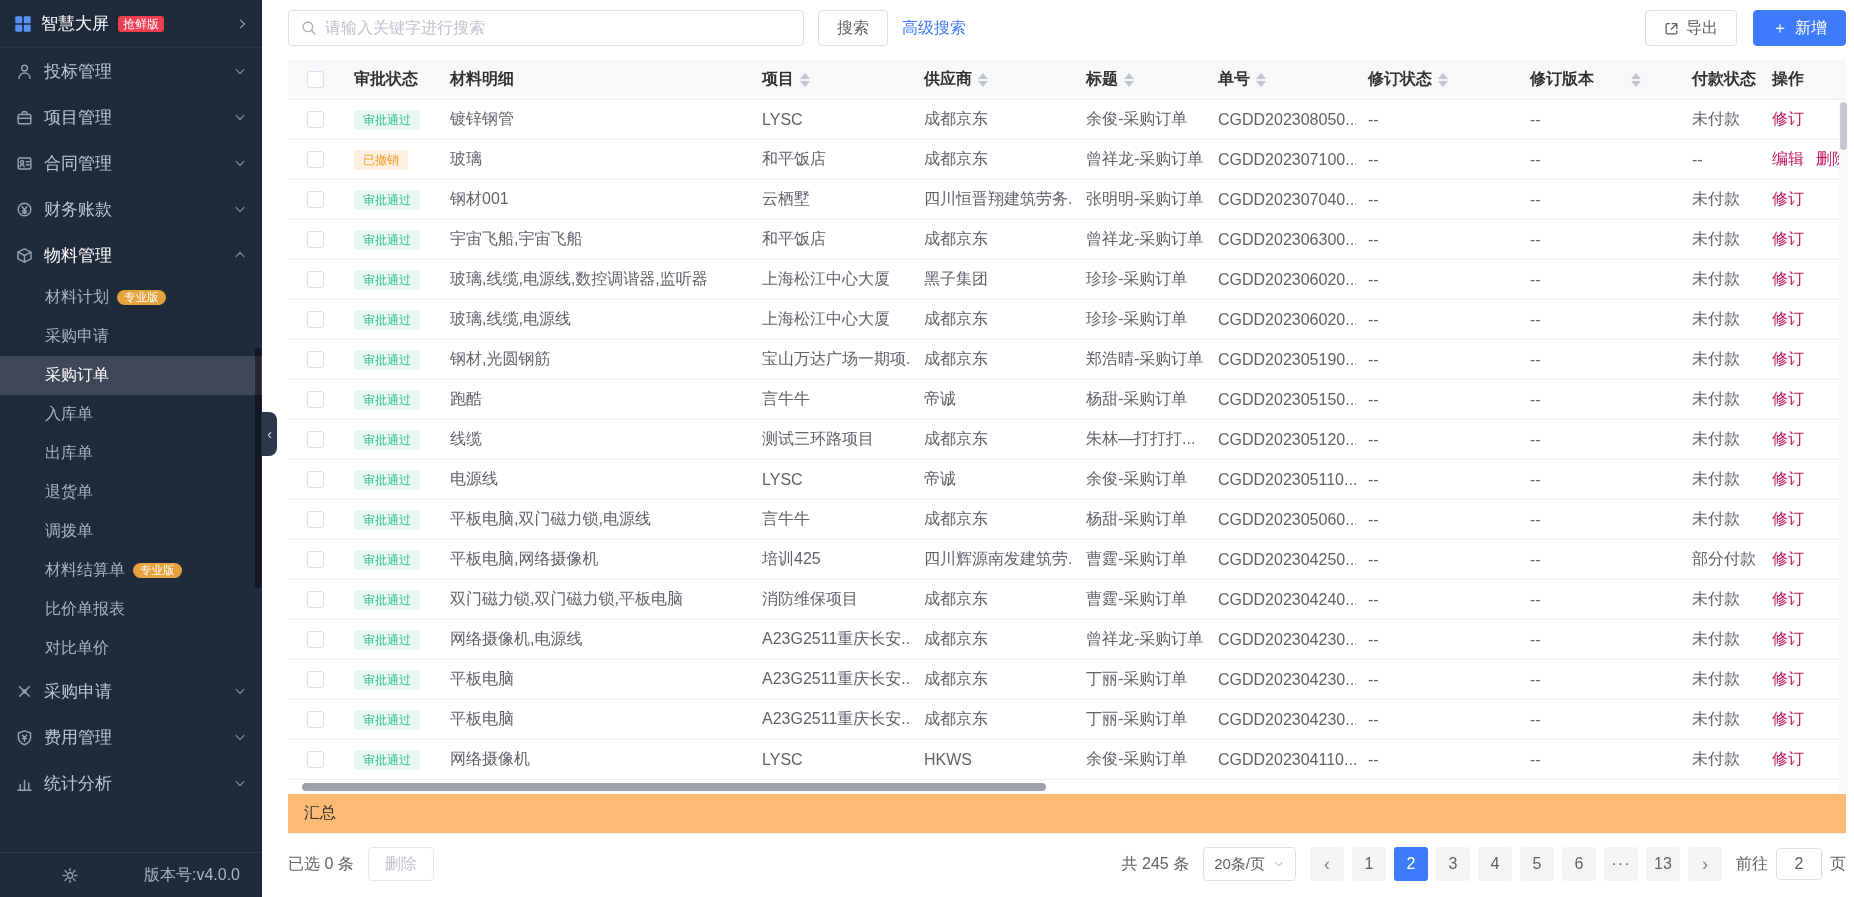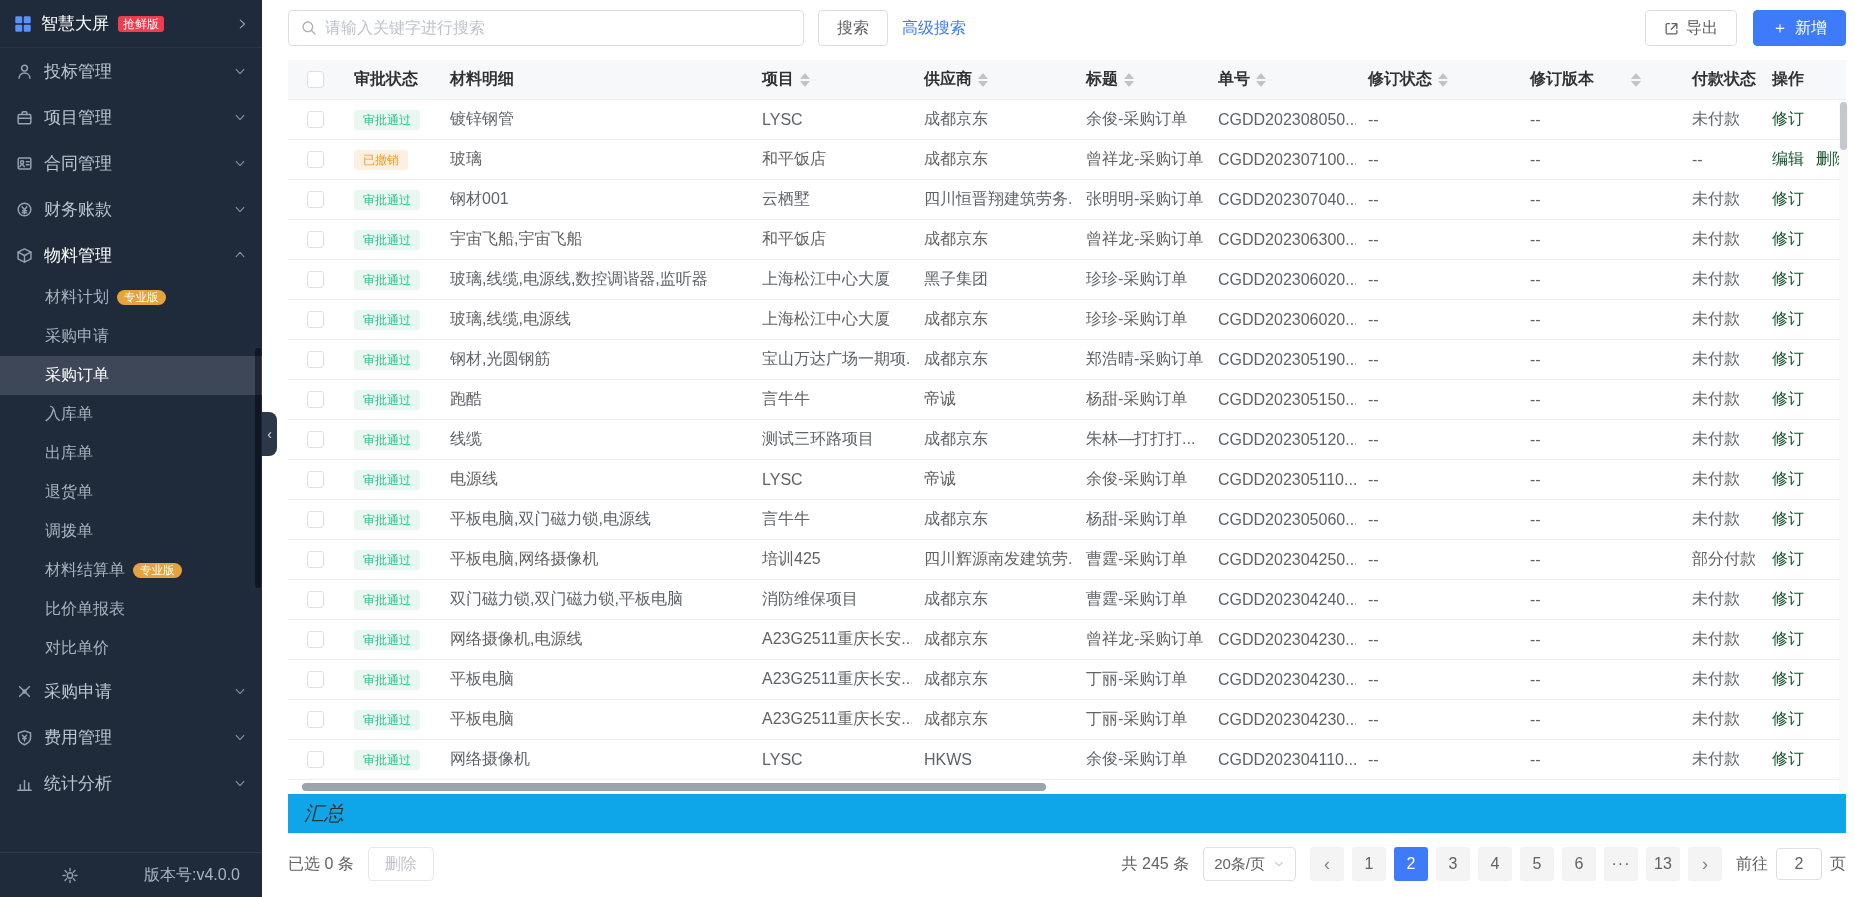--- a/index.html
+++ b/index.html
@@ -57,28 +57,28 @@
   .table-wrap { margin-top:12px; position:relative; width:1558px; flex:none; }
   .t-header { display:flex; height:40px; background:#f7f8fa; border-bottom:1px solid #ebeef5; }
   .th { display:flex; align-items:center; padding:0 12px; font-size:16px; font-weight:bold; color:#303133; overflow:hidden; white-space:nowrap; flex:none; }
   .th.center, .td.center { justify-content:center; padding:0; }
   .tr { display:flex; height:40px; border-bottom:1px solid #ebeef5; background:#fff; }
   .td { display:flex; align-items:center; padding:0 12px; font-size:16px; color:#5f6368; overflow:hidden; white-space:nowrap; flex:none; }
   .checkbox { width:17px; height:17px; border:1px solid #dcdfe6; border-radius:3px; background:#fff; cursor:pointer; flex:none; }
   .badge { display:inline-block; padding:4px 9px; border-radius:3px; font-size:12px; line-height:1; white-space:nowrap; }
   .badge.success { background:#e8f8f1; color:#2bbd8b; }
   .badge.warning { background:#fdf0e1; color:#f59a23; }
-  .action-link { color:#14532d; cursor:pointer; margin-right:12px; text-decoration:none; }
+  .action-link { color:#be185d; cursor:pointer; margin-right:12px; text-decoration:none; }
   .sort { display:inline-flex; flex-direction:column; gap:2px; margin-left:6px; cursor:pointer; }
   .sort i { width:0; height:0; border-left:5px solid transparent; border-right:5px solid transparent; display:block; }
   .sort .up { border-bottom:6px solid #c0c4cc; }
   .sort .down { border-top:6px solid #c0c4cc; }
   .h-scroll { height:14px; position:relative; background:#fff; }
   .h-thumb { position:absolute; top:3px; left:14px; width:744px; height:8px; background:#9da3ab; border-radius:4px; cursor:pointer; }
-  .summary { height:40px; background:#0ea5e9; display:flex; align-items:center; padding:0 16px; font-size:20px; color:#303133; border-bottom:1px solid #ebeef5;font-style:italic; }
+  .summary { height:40px; background:#fdba74; display:flex; align-items:center; padding:0 16px; font-size:16px; color:#303133; border-bottom:1px solid #ebeef5; }
   .v-scroll { position:absolute; top:40px; right:-2px; width:9px; height:694px; background:#fafafa; }
   .v-thumb { width:7px; height:48px; margin:2px auto 0; background:#c4c8ce; border-radius:4px; cursor:pointer; }
 
   
   .pagefoot { display:flex; align-items:center; margin-top:6px; height:48px; flex:none; width:1558px; }
   .pf-left { display:flex; align-items:center; gap:14px; }
   .pf-right { margin-left:auto; display:flex; align-items:center; gap:14px; }
   .pf-text { color:#606266; font-size:16px; white-space:nowrap; }
   .size-select { height:34px; border:1px solid #dcdfe6; border-radius:4px; display:flex; align-items:center; gap:8px; padding:0 10px; color:#606266; font-size:15px; cursor:pointer; background:#fff; }
   .size-select .icon { width:12px; height:12px; color:#c0c4cc; }

